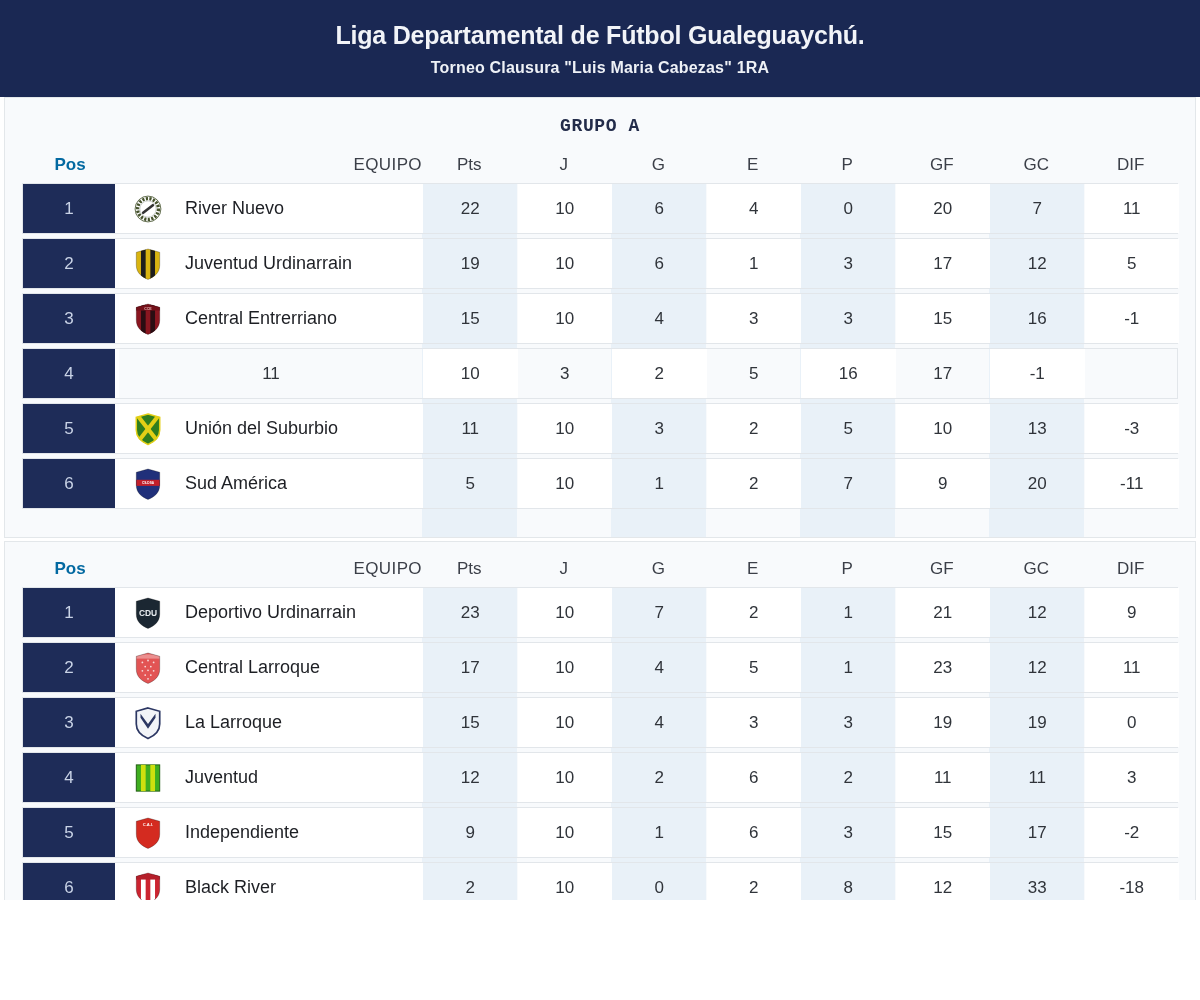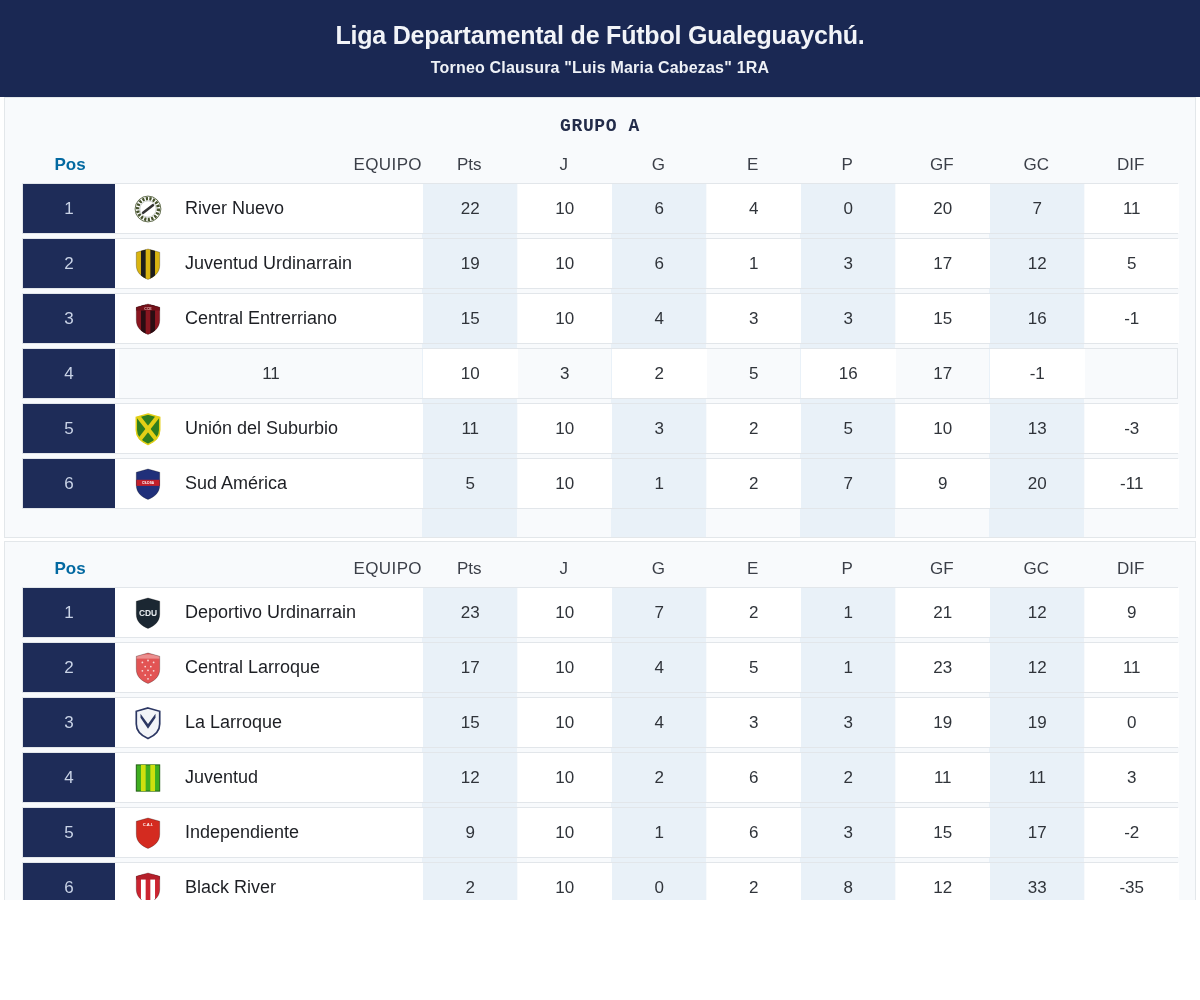--- a/index.html
+++ b/index.html
@@ -423,18 +423,18 @@
             </span>
             <span class="tname">Black River</span>
           </div>
           <div class="cell num shaded">2</div>
           <div class="cell num">10</div>
           <div class="cell num shaded">0</div>
           <div class="cell num">2</div>
           <div class="cell num shaded">8</div>
           <div class="cell num">12</div>
           <div class="cell num shaded">33</div>
-          <div class="cell num">-35</div>
+          <div class="cell num">-18</div>
         </div>
       </div>
   </section>
 
 </div>
 
 </body></html>

